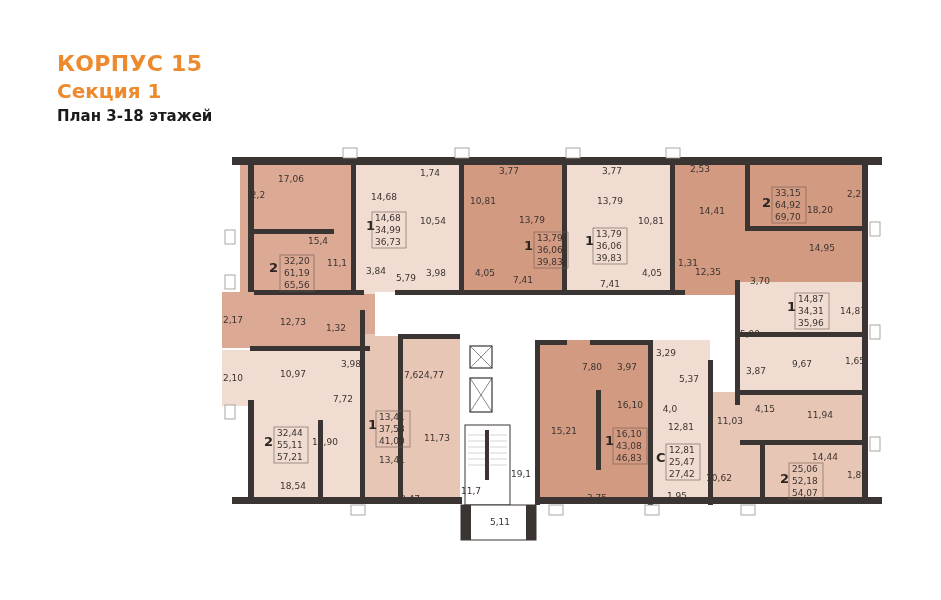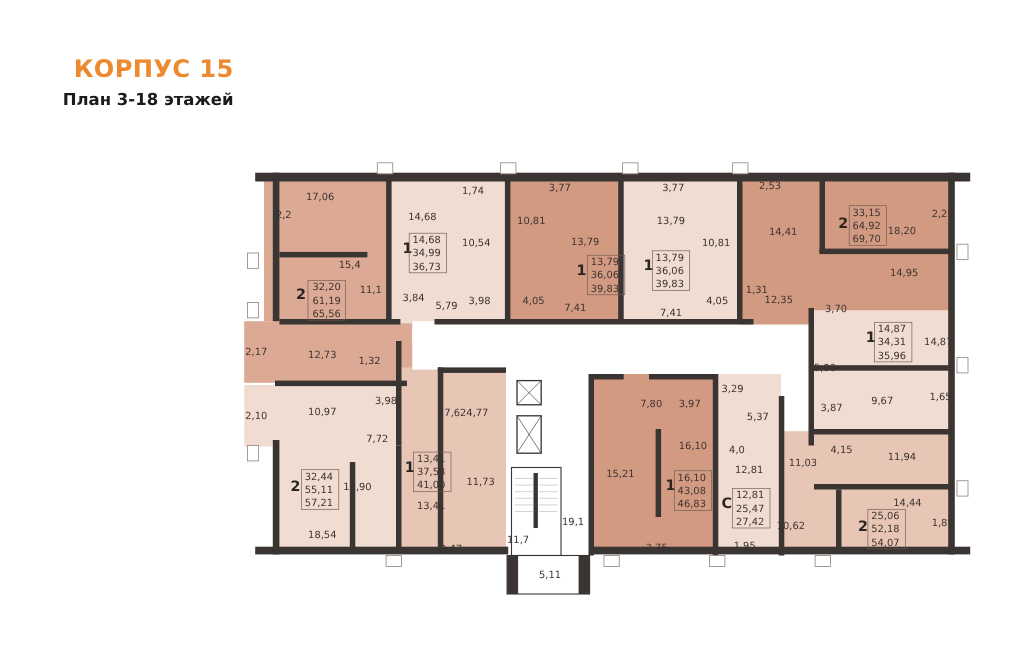--- a/index.html
+++ b/index.html
@@ -1,30 +1,31 @@
 <!DOCTYPE html>
 <html><head>
 <meta charset="utf-8">
 <style>
   html,body{margin:0;padding:0;background:#ffffff;}
   body{width:941px;height:600px;position:relative;overflow:hidden;font-family:"DejaVu Sans",sans-serif;}
-  .title-block{position:absolute;left:57px;top:50px;text-align:right;}
+  .title-block{position:absolute;left:57px;top:50px;}
   .t1{color:#ec8a2d;font-weight:bold;font-size:22px;line-height:28px;letter-spacing:0.3px;}
   .t2{color:#ec8a2d;font-weight:bold;font-size:20px;line-height:26px;}
   .t3{color:#1b1b1b;font-weight:bold;font-size:15px;line-height:24px;}
   svg{position:absolute;left:0;top:0;}
   .lbl{font-family:"DejaVu Sans",sans-serif;font-size:9px;fill:#3b3330;}
   .big{font-family:"DejaVu Sans",sans-serif;font-size:13px;font-weight:bold;fill:#2b2522;}
   .box{fill:none;stroke:#6f5b53;stroke-width:0.6;}
 </style>
 </head>
 <body>
 
 <div class="title-block">
   <div class="t1">КОРПУС 15</div>
+  <div class="t2">Секция 1</div>
   <div class="t3">План 3-18 этажей</div>
 </div>
 
 <svg width="941" height="600" viewBox="0 0 941 600">
 
   <g>
 
     <rect x="240" y="162" width="135" height="130" fill="#dba994"></rect>
 
     <rect x="222" y="292" width="30" height="56" fill="#dba994"></rect>

